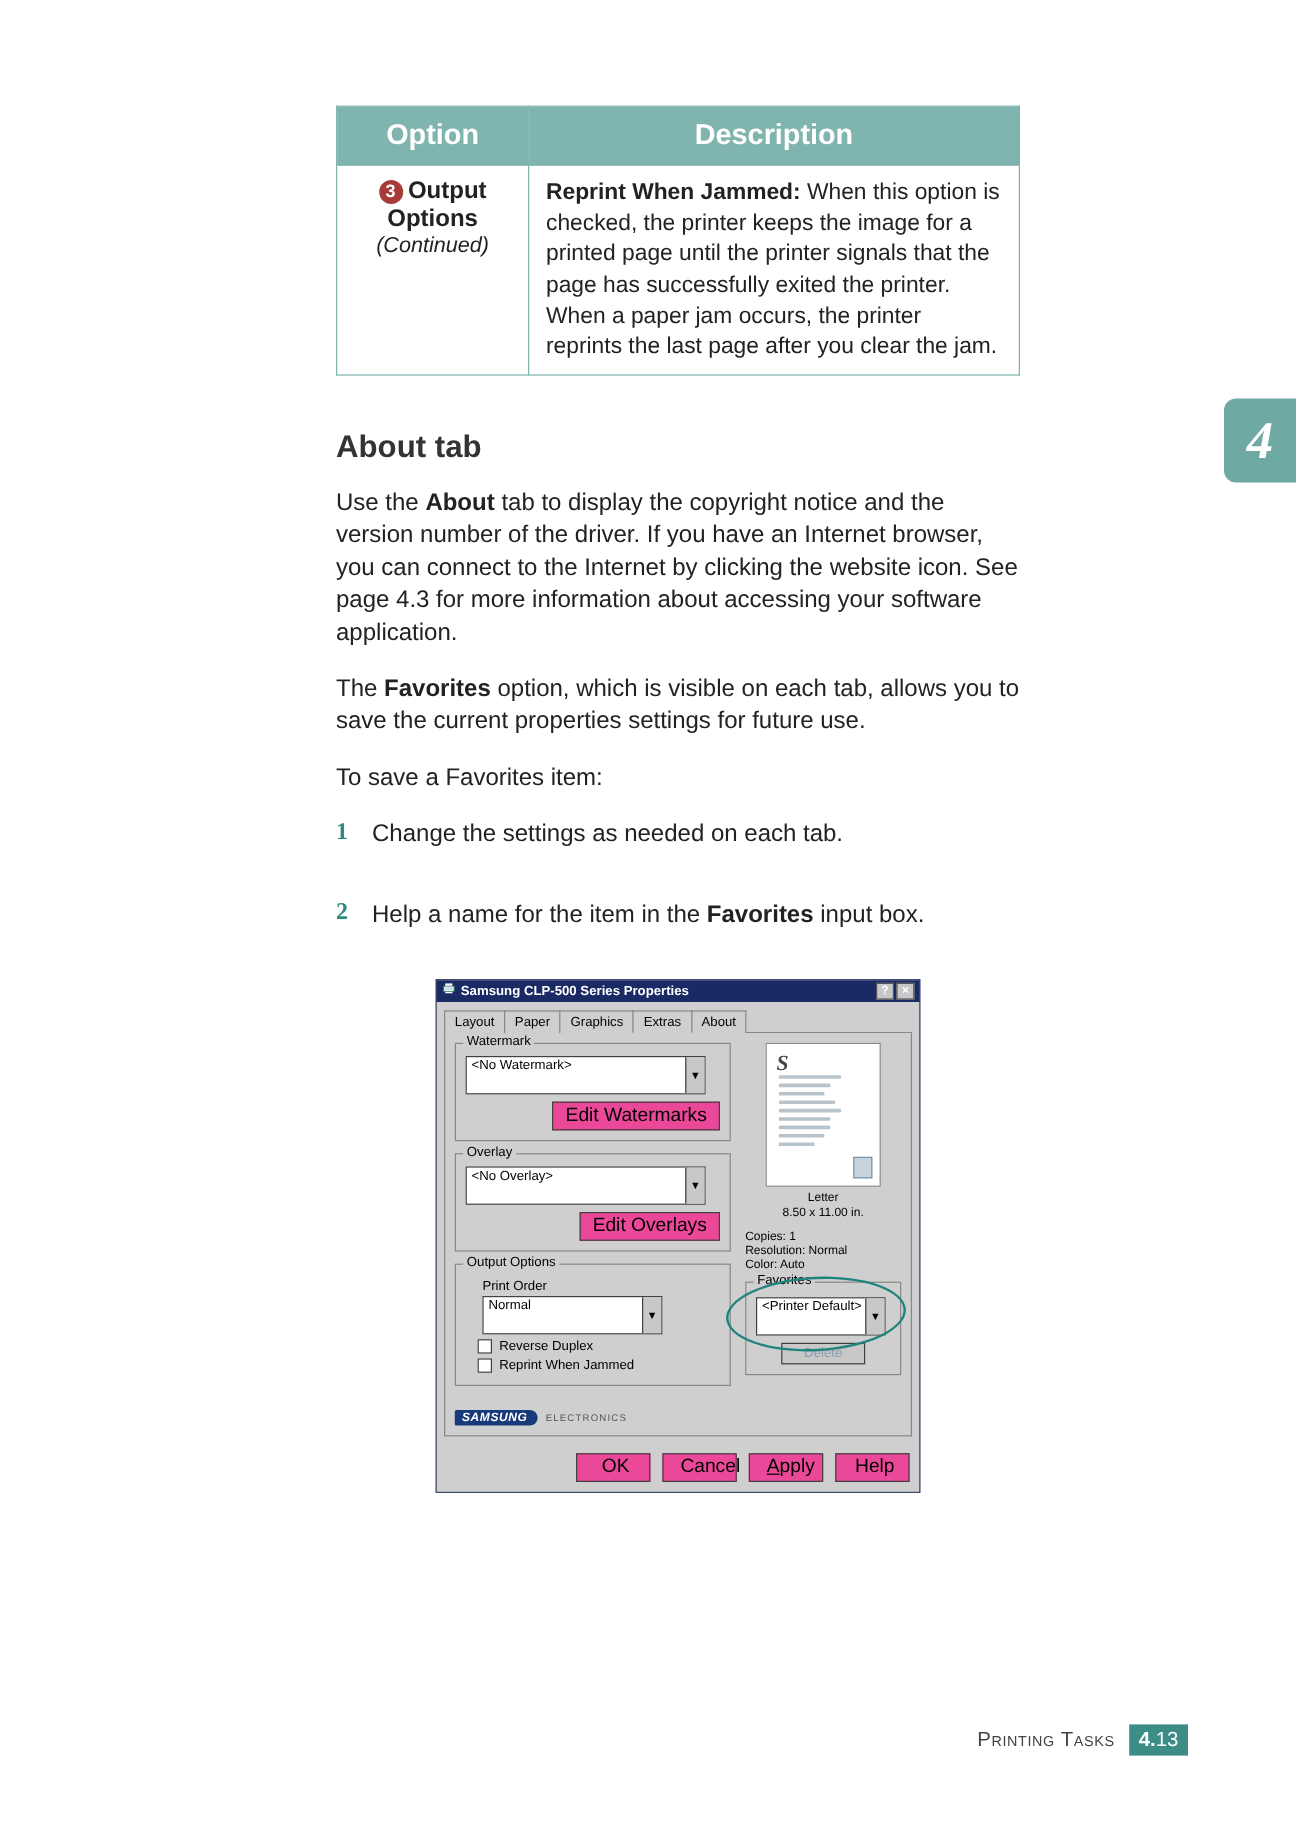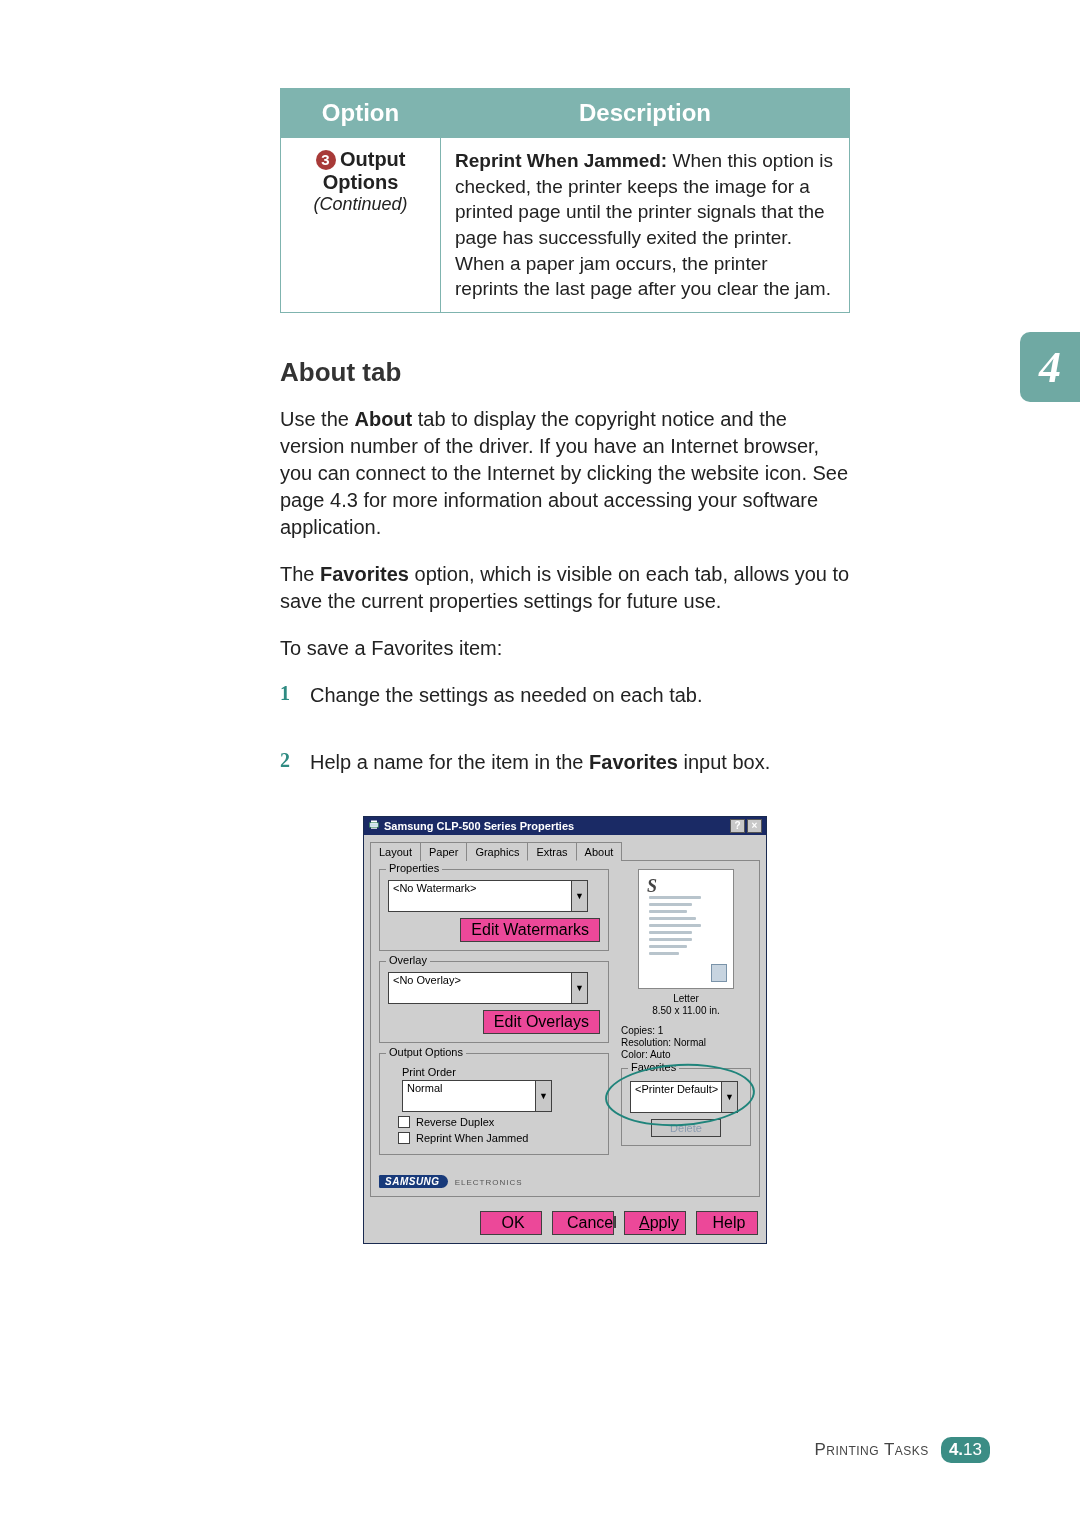--- a/index.html
+++ b/index.html
@@ -80,21 +80,21 @@
   .brand { margin-top:6px; display:inline-block; background:#183a7a; color:#fff; font: italic bold 10px Arial; padding:1px 8px 1px 6px; border-radius:2px 10px 10px 2px; letter-spacing:0.5px; }
   .brand-sub { font-size:8px; color:#555; letter-spacing:1px; margin-left:4px; }
 
   .dlg-footer { background:#cfcfcf; padding:8px; display:flex; justify-content:flex-end; gap:10px; }
   .dlg-footer .btn { width:62px;padding-left:14px; }
   .dlg-footer .btn .ul { text-decoration: underline; }
 
   
   .pg-footer { position:absolute; right:90px; bottom:60px; display:flex; align-items:center; gap:12px; }
   .pg-footer .ft-label { font-variant: small-caps; font-size:17px; letter-spacing:0.5px; color:#444; }
-  .pg-badge { background:#3b8d85; color:#fff; font-size:17px; padding:3px 8px;border-radius:10px; }
+  .pg-badge { background:#3b8d85; color:#fff; font-size:17px; padding:3px 8px; }
   .pg-badge .ch { font-weight:bold; }
 </style>
 </head>
 <body>
 
 <div class="page">
   <div class="side-tab">
     <span>4</span>
   </div>
 
@@ -176,21 +176,21 @@
           <div class="tabs-row">
             <span class="tab">Layout</span>
             <span class="tab">Paper</span>
             <span class="tab">Graphics</span>
             <span class="tab active">Extras</span>
             <span class="tab">About</span>
           </div>
           <div class="tab-panel clearfix">
             <div class="left-col">
               <fieldset class="grp">
-                <span class="grp-legend">Properties</span>
+                <span class="grp-legend">Watermark</span>
                 <div class="selectbox">
                   <span class="sel-text">&lt;No Watermark&gt;</span>
                   <span class="sel-btn">▼</span>
                 </div>
                 <div class="rightalign"><span class="btn">Edit Watermarks</span></div>
               </fieldset>
 
               <fieldset class="grp">
                 <span class="grp-legend">Overlay</span>
                 <div class="selectbox">

